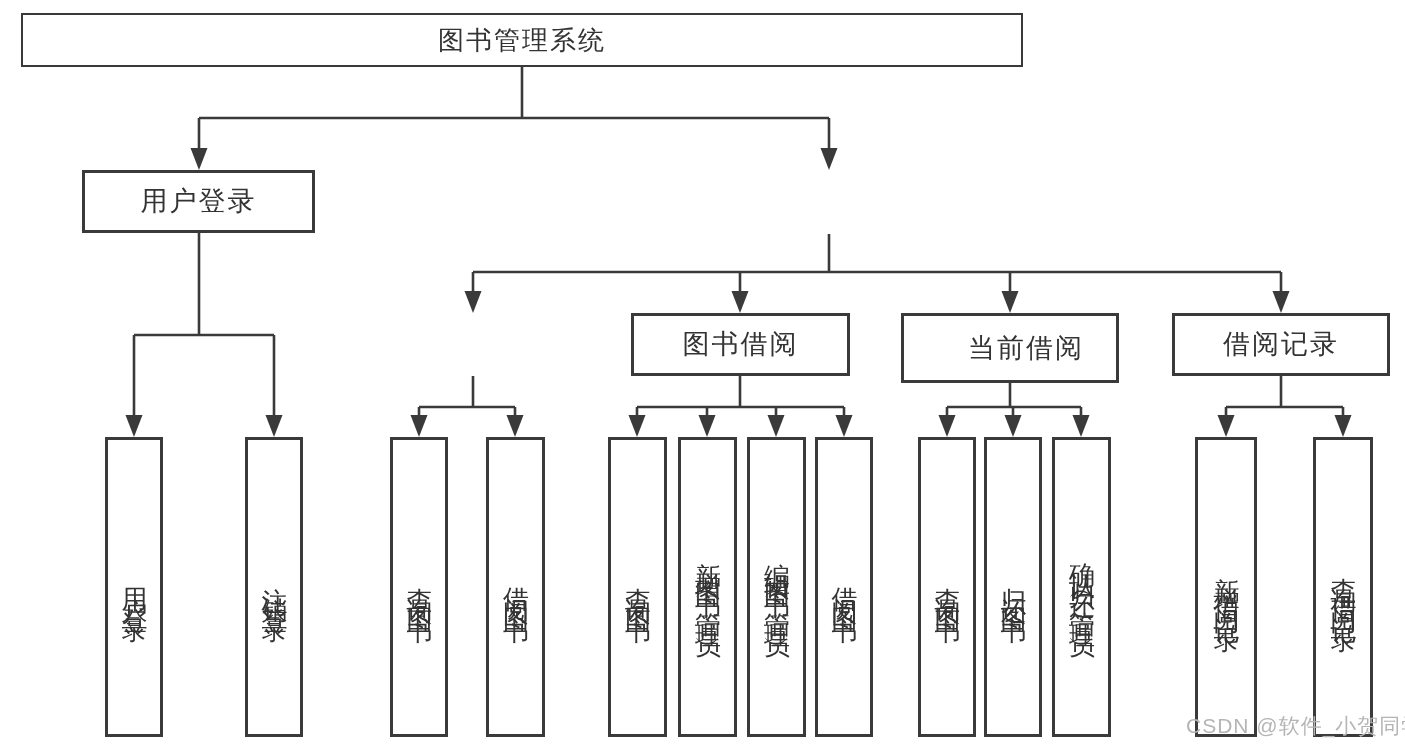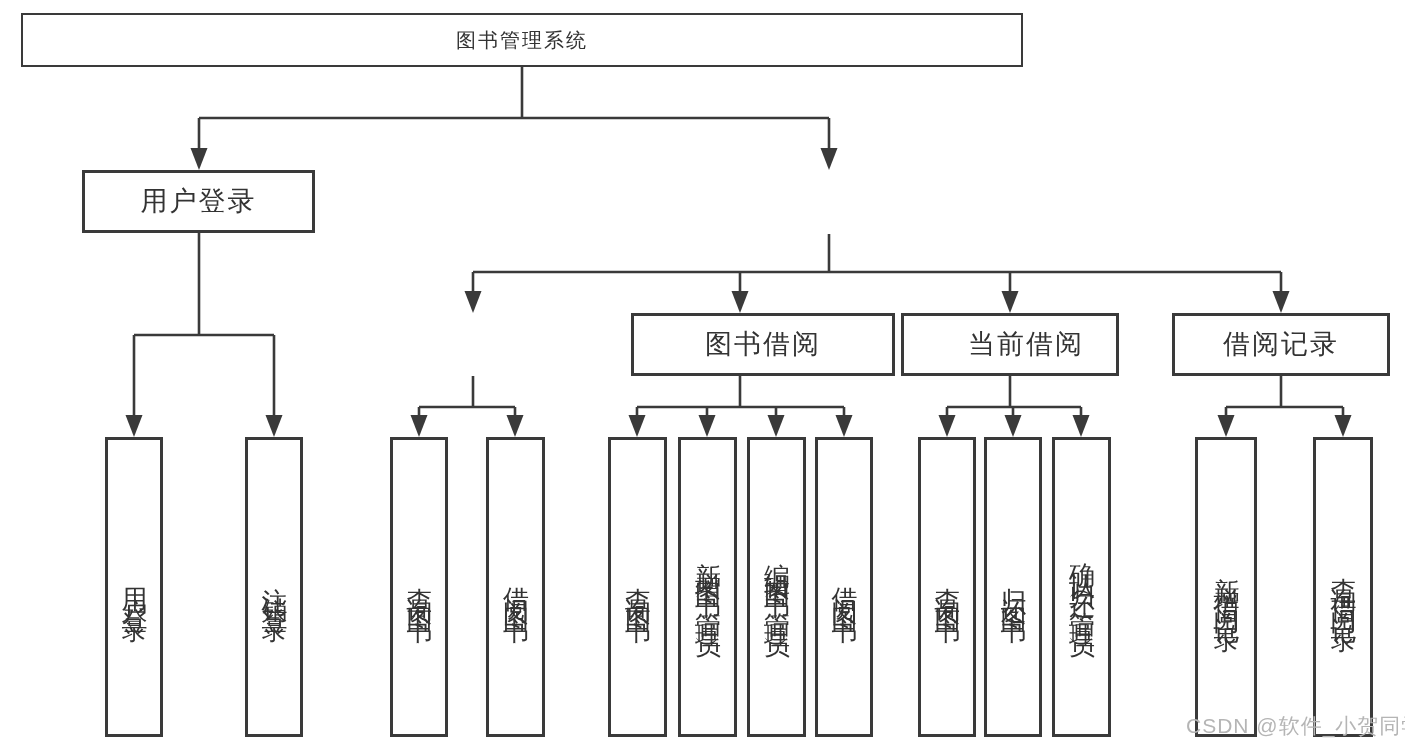--- a/index.html
+++ b/index.html
@@ -27,21 +27,21 @@
     justify-content:center;
     color:var(--text);
     z-index:1;
   }
   .box.root{border-width:2px;}
   .box.h span{
     letter-spacing:2px;
     white-space:nowrap;
     line-height:1;
   }
-  .root span{font-size:20px;}
+  .root span{font-size:26px;}
   .lvl span{font-size:27px;}
   .box.v span{
     writing-mode:vertical-rl;
     text-orientation:mixed;
     font-size:26px;
     letter-spacing:10px;
     line-height:1.15;
   }
   .watermark{
     position:absolute;
@@ -114,24 +114,24 @@
     </svg>
 
   <div class="box h root" style="left:21px;top:13px;width:1002px;height:54px;">
     <span>图书管理系统</span>
   </div>
 
   <div class="box h lvl" style="left:82px;top:170px;width:233px;height:63px;">
     <span>用户登录</span>
   </div>
 
-  <div class="box h lvl" style="left:631px;top:313px;width:264px;height:63px;">
+  <div class="box h lvl" style="left:631px;top:313px;width:219px;height:63px;">
     <span>图书借阅</span>
   </div>
-  <div class="box h lvl" style="left:901px;top:313px;width:218px;height:63px;padding-left:32px;">
+  <div class="box h lvl" style="left:901px;top:313px;width:218px;height:70px;padding-left:32px;">
     <span>当前借阅</span>
   </div>
   <div class="box h lvl" style="left:1172px;top:313px;width:218px;height:63px;">
     <span>借阅记录</span>
   </div>
 
   <div class="box v" style="left:105px;top:437px;width:58px;height:300px;">
     <span>用户登录</span>
   </div>
   <div class="box v" style="left:245px;top:437px;width:58px;height:300px;">

